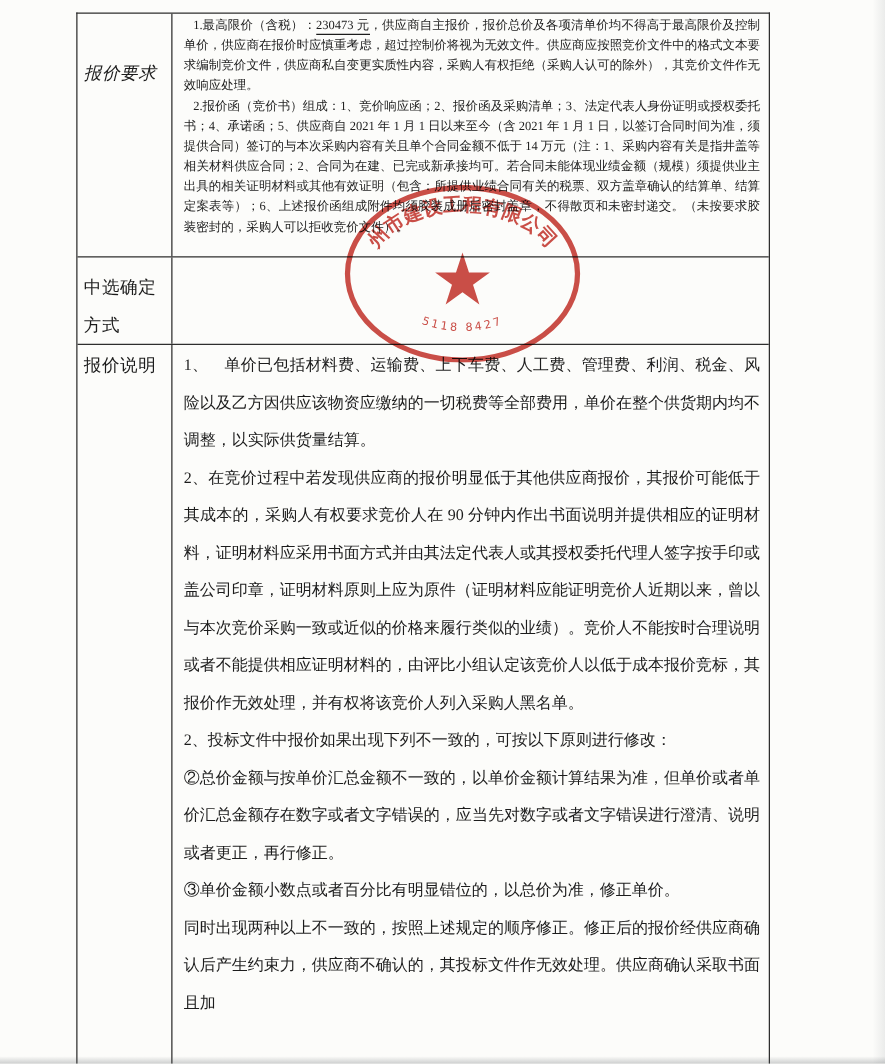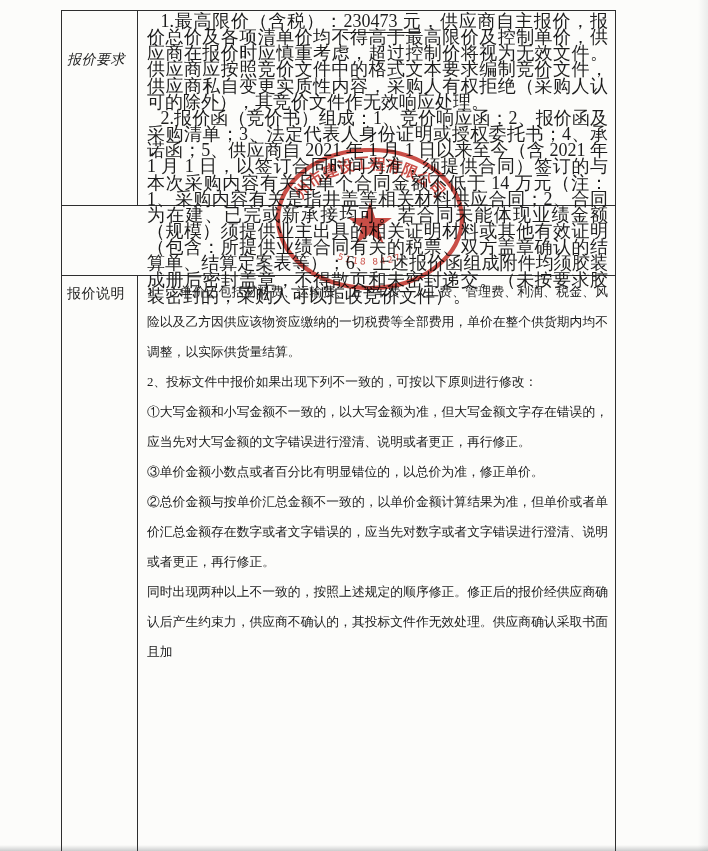--- a/index.html
+++ b/index.html
@@ -28,21 +28,21 @@
     text-align:justify;
   }
   .row1{height:194px;}
   .row2{height:70px;}
   .row3{height:739px;}
   .row1 .label-cell{padding-top:39px;font-style:italic;}
   .row2 .label-cell{padding-top:9px;line-height:31px;}
   .row3 .label-cell{padding-top:8px;}
   .row1 .content-cell p,
   .row2 .content-cell p{
-    margin:0;font-size:18px;line-height:16.15px;text-indent:0.75em;
+    margin:0;font-size:10px;line-height:16.15px;text-indent:0.75em;
   }
   .row2 .content-cell{padding-top:4px;}
   .row2 .content-cell p{line-height:16.8px;text-indent:1em;}
   .row3 .content-cell{padding-top:1px;}
   .row3 .content-cell p{
     margin:0;font-size:12.8px;line-height:30px;text-indent:0;
   }
   .u{border-bottom:1.2px solid #1c1c1c;padding-bottom:1px;}
   .seal{
     position:absolute;left:275px;top:148px;width:190px;height:142px;
@@ -66,30 +66,31 @@
 
     <div class="trow row1">
       <div class="label-cell">报价要求</div>
       <div class="content-cell">
         <p><span>1.最高限价（含税）：</span><span class="u">230473 元</span><span>，供应商自主报价，报价总价及各项清单价均不得高于最高限价及控制单价，供应商在报价时应慎重考虑，超过控制价将视为无效文件。供应商应按照竞价文件中的格式文本要求编制竞价文件，供应商私自变更实质性内容，采购人有权拒绝（采购人认可的除外），其竞价文件作无效响应处理。</span></p>
         <p>2.报价函（竞价书）组成：1、竞价响应函；2、报价函及采购清单；3、法定代表人身份证明或授权委托书；4、承诺函；5、供应商自 2021 年 1 月 1 日以来至今（含 2021 年 1 月 1 日，以签订合同时间为准，须提供合同）签订的与本次采购内容有关且单个合同金额不低于 14 万元（注：1、采购内容有关是指井盖等相关材料供应合同；2、合同为在建、已完或新承接均可。若合同未能体现业绩金额（规模）须提供业主出具的相关证明材料或其他有效证明（包含：所提供业绩合同有关的税票、双方盖章确认的结算单、结算定案表等）；6、上述报价函组成附件均须胶装成册后密封盖章，不得散页和未密封递交。（未按要求胶装密封的，采购人可以拒收竞价文件）。</p>
       </div>
     </div>
 
     <div class="trow row2">
+      <div class="label-cell">中选确定方式</div>
     </div>
 
     <div class="trow row3">
       <div class="label-cell">报价说明</div>
       <div class="content-cell">
         <p>1、　单价已包括材料费、运输费、上下车费、人工费、管理费、利润、税金、风险以及乙方因供应该物资应缴纳的一切税费等全部费用，单价在整个供货期内均不调整，以实际供货量结算。</p>
+        <p>2、在竞价过程中若发现供应商的报价明显低于其他供应商报价，其报价可能低于其成本的，采购人有权要求竞价人在 90 分钟内作出书面说明并提供相应的证明材料，证明材料应采用书面方式并由其法定代表人或其授权委托代理人签字按手印或盖公司印章，证明材料原则上应为原件（证明材料应能证明竞价人近期以来，曾以与本次竞价采购一致或近似的价格来履行类似的业绩）。竞价人不能按时合理说明或者不能提供相应证明材料的，由评比小组认定该竞价人以低于成本报价竞标，其报价作无效处理，并有权将该竞价人列入采购人黑名单。</p>
         <p>2、投标文件中报价如果出现下列不一致的，可按以下原则进行修改：</p>
-        <p>①大写金额和小写金额不一致的，以大写金额为准，但大写金额文字存在错误的，应当先对大写金额的文字错误进行澄清、说明或者更正，再行修正。</p>
+        <p>②总价金额与按单价汇总金额不一致的，以单价金额计算结果为准，但单价或者单价汇总金额存在数字或者文字错误的，应当先对数字或者文字错误进行澄清、说明或者更正，再行修正。</p>
         <p>③单价金额小数点或者百分比有明显错位的，以总价为准，修正单价。</p>
-        <p>②总价金额与按单价汇总金额不一致的，以单价金额计算结果为准，但单价或者单价汇总金额存在数字或者文字错误的，应当先对数字或者文字错误进行澄清、说明或者更正，再行修正。</p>
         <p>同时出现两种以上不一致的，按照上述规定的顺序修正。修正后的报价经供应商确认后产生约束力，供应商不确认的，其投标文件作无效处理。供应商确认采取书面且加</p>
       </div>
     </div>
 
   </div>
 
   <svg class="seal" viewBox="0 0 190 142">
     <ellipse cx="95" cy="71" rx="92" ry="69" fill="none" stroke="#c5342c" stroke-width="4.2"></ellipse>
     <path id="sealRingArc" d="M 21,87 A 76,54 0 1 1 169,87" fill="none"></path>
     <text font-size="15.5" fill="#c5342c" font-weight="bold" font-family="Liberation Serif, DejaVu Serif, serif">

